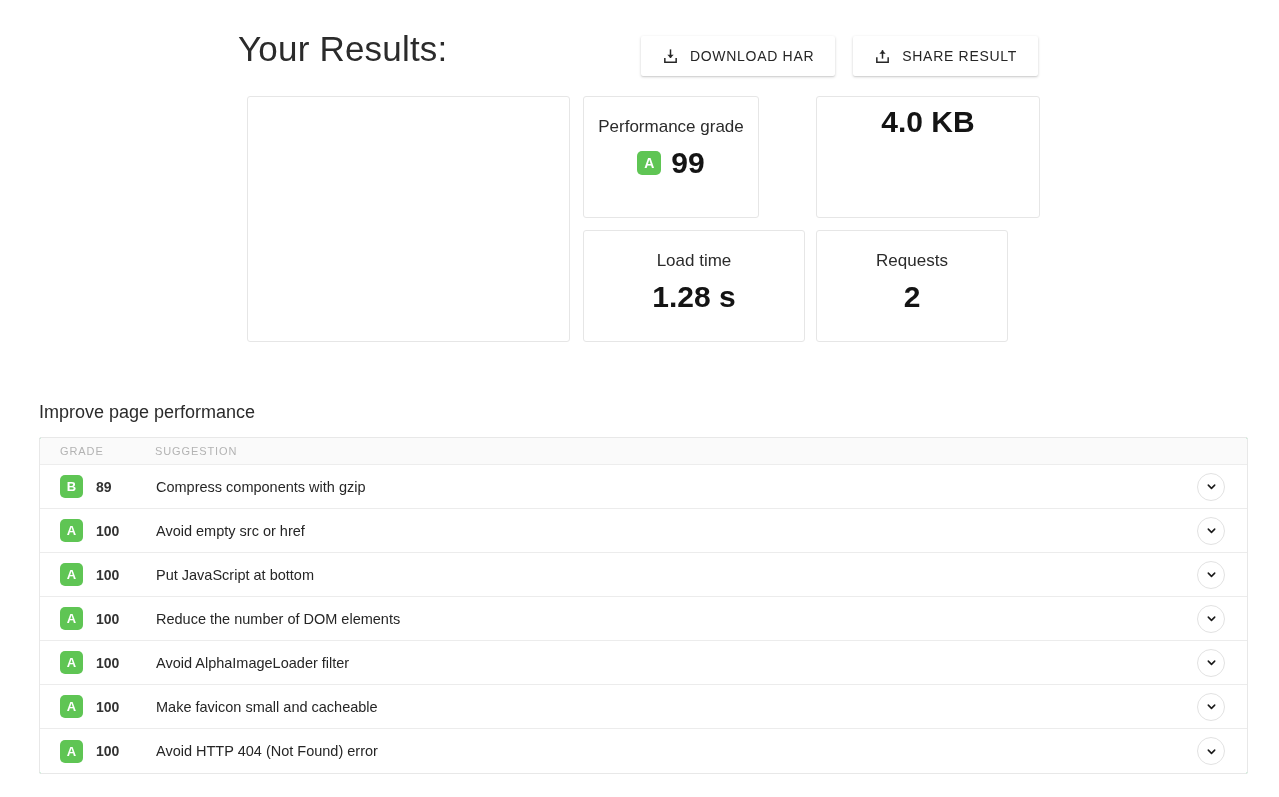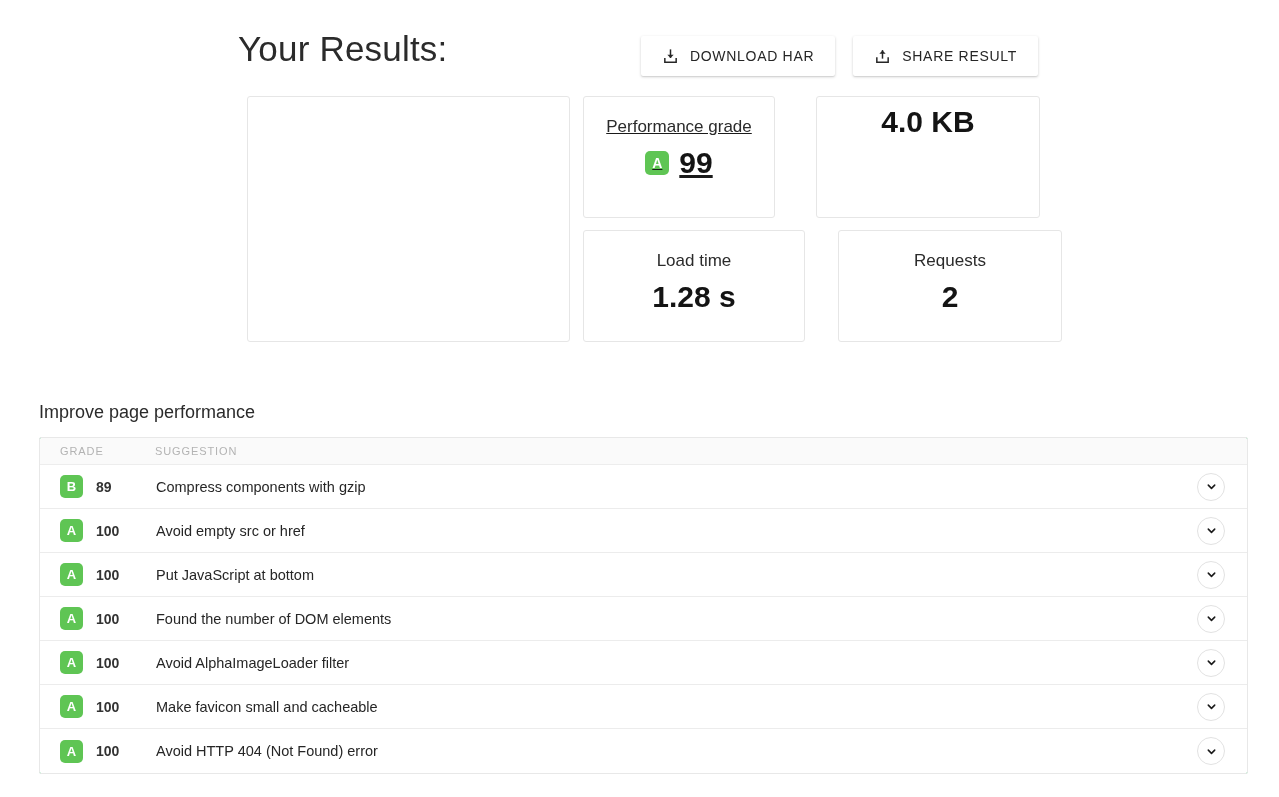--- a/index.html
+++ b/index.html
@@ -68,24 +68,24 @@
     position: absolute;
     background: #ffffff;
     border: 1px solid #e6e6e6;
     border-radius: 3px;
     text-align: center;
   }
   .card-big {
     left: 0; top: 0;
     width: 323px; height: 246px;
   }
-  .card-perf   { left: 336px; top: 0;   width: 192px; height: 122px; text-decoration: underline; }
+  .card-perf   { left: 336px; top: 0;   width: 176px; height: 122px; }
   .card-size   { left: 569px; top: 0;   width: 224px; height: 122px; }
   .card-load   { left: 336px; top: 134px; width: 222px; height: 112px; }
-  .card-req    { left: 591px; top: 134px; width: 224px; height: 112px; }
+  .card-req    { left: 569px; top: 134px; width: 192px; height: 112px; }
 
   .card-label {
     margin-top: 19px;
     font-size: 17px;
     font-weight: 400;
     color: #2b2b2b;
     line-height: 22px;
   }
   .card-value {
     margin-top: 7px;
@@ -316,21 +316,21 @@
         </span>
       </button>
     </div>
   </div>
 
   <div class="row">
     <div class="cell-grade">
       <span class="grade-badge sm">A</span>
       <span class="grade-score">100</span>
     </div>
-    <div class="cell-sugg">Found the number of DOM elements</div>
+    <div class="cell-sugg">Reduce the number of DOM elements</div>
     <div class="cell-toggle">
       <button class="chevron-btn">
         <span>
           <svg width="11" height="11" viewBox="0 0 24 24" fill="none" stroke="#1a1a1a" stroke-width="3.4" stroke-linecap="round" stroke-linejoin="round">
             <path d="M5 9 L12 16 L19 9"></path>
           </svg>
         </span>
       </button>
     </div>
   </div>

